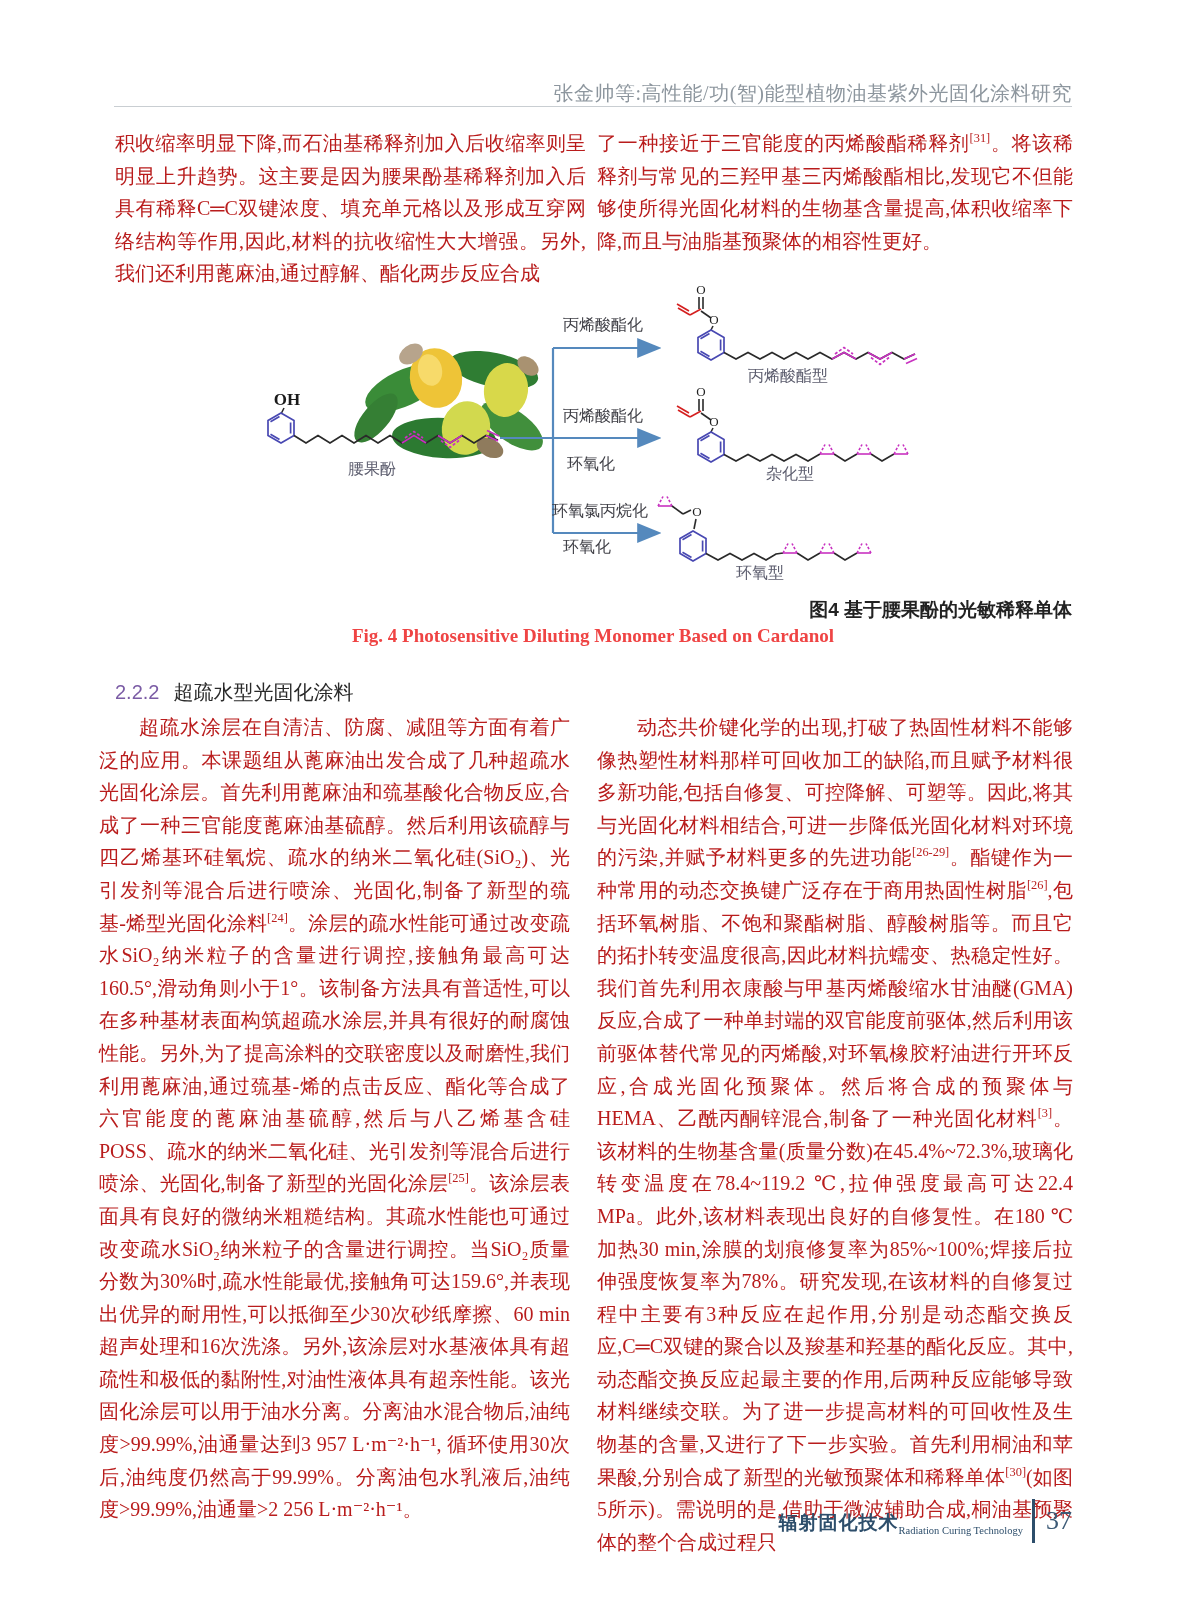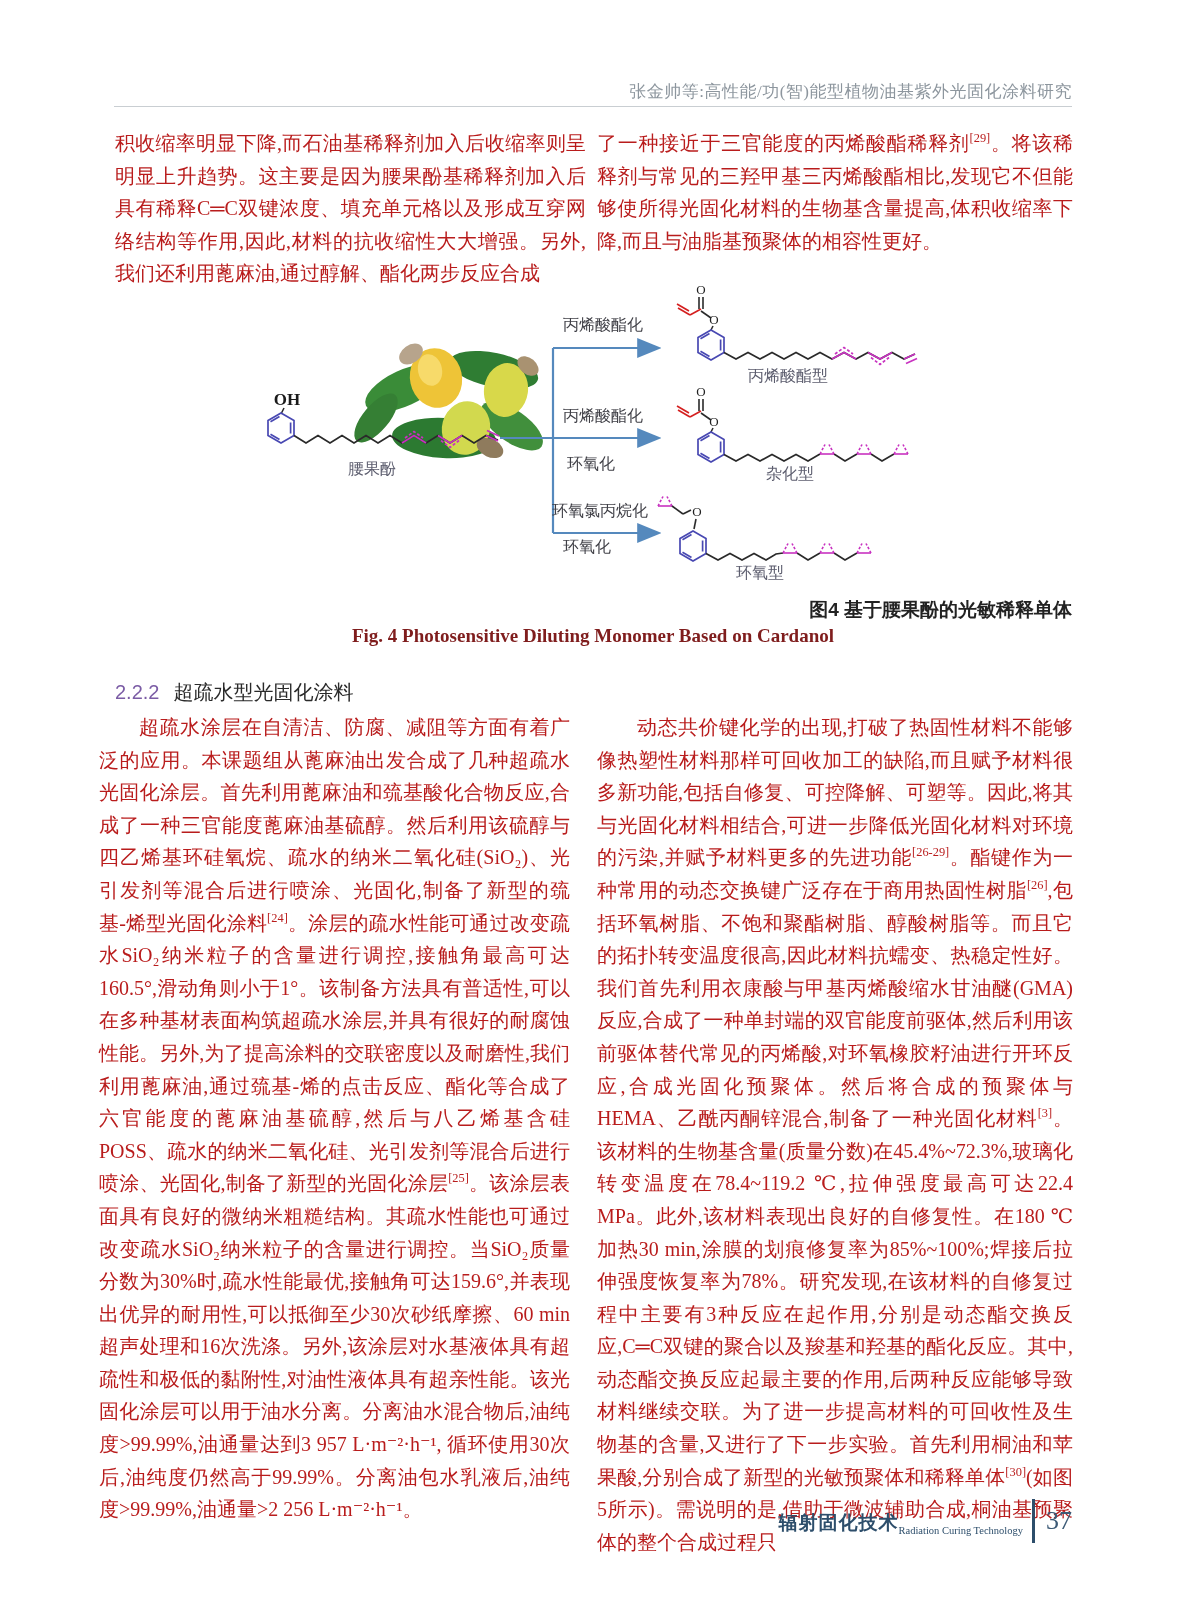--- a/index.html
+++ b/index.html
@@ -1,31 +1,31 @@
 <!DOCTYPE html>
 <html><head>
 <meta charset="utf-8">
 <style>
   html,body{margin:0;padding:0;background:#e8e8e8;}
   .page{position:relative;width:1187px;height:1600px;background:#ffffff;margin:0 auto;overflow:hidden;
         font-family:"Liberation Serif","DejaVu Serif",serif;}
   .running-head{position:absolute;left:114px;top:80px;width:958px;text-align:right;
-        font-size:17px;letter-spacing:.5px;color:#8d969e;}
+        font-size:20px;letter-spacing:.5px;color:#8d969e;}
   .head-rule{position:absolute;left:114px;top:106px;width:958px;height:1px;background:#c9ced2;}
   .para{font-size:20px;line-height:32.6px;text-align:justify;color:#b91c1c;}
   .para sup{font-size:.62em;line-height:0;vertical-align:super;}
   .top-left{position:absolute;left:115px;top:127px;width:471px;}
   .top-right{position:absolute;left:597px;top:127px;width:476px;}
   .figure-svg{position:absolute;left:114px;top:278px;}
   .fig-label{font-size:16px;fill:#3f3f46;}
   .prod-label{font-size:16px;fill:#5c5d6e;}
   .caption-zh{position:absolute;left:114px;top:597px;width:958px;text-align:right;
         font-family:"Liberation Sans","DejaVu Sans",sans-serif;font-weight:bold;font-size:19px;color:#222;}
   .caption-en{position:absolute;left:114px;top:625px;width:958px;text-align:center;
-        font-weight:bold;font-size:19px;color:#7f1d1d;}
+        font-weight:bold;font-size:19px;color:#ef4444;}
   .sec-heading{position:absolute;top:679px;font-size:20px;color:#2a2a2a;white-space:nowrap;}
   .sec-heading .secnum{color:#7b5ca5;margin-right:14px;font-family:"Liberation Sans","DejaVu Sans",sans-serif;}
   .sec-left{left:115px;}
   .sec-right{left:597px;}
   .body-left{position:absolute;left:99px;top:711px;width:471px;text-indent:2em;}
   .body-right{position:absolute;left:597px;top:711px;width:476px;text-indent:2em;}
   .footer{position:absolute;left:114px;top:1499px;width:958px;display:flex;justify-content:flex-end;
         align-items:center;gap:9px;color:#2d4e6b;}
   .f-col{display:flex;flex-direction:row;align-items:flex-end;}
   .f-zh{font-family:"Liberation Sans","DejaVu Sans",sans-serif;font-weight:bold;font-size:19px;letter-spacing:1px;}
@@ -35,21 +35,21 @@
 </style>
 </head>
 <body>
 
 <div class="page">
 
   <div class="running-head">张金帅等:高性能/功(智)能型植物油基紫外光固化涂料研究</div>
   <div class="head-rule"></div>
 
   <div class="para top-left">积收缩率明显下降,而石油基稀释剂加入后收缩率则呈明显上升趋势。这主要是因为腰果酚基稀释剂加入后具有稀释C═C双键浓度、填充单元格以及形成互穿网络结构等作用,因此,材料的抗收缩性大大增强。另外,我们还利用蓖麻油,通过醇解、酯化两步反应合成</div>
-  <div class="para top-right">了一种接近于三官能度的丙烯酸酯稀释剂<sup>[29]</sup>。将该稀释剂与常见的三羟甲基三丙烯酸酯相比,发现它不但能够使所得光固化材料的生物基含量提高,体积收缩率下降,而且与油脂基预聚体的相容性更好。</div>
+  <div class="para top-right">了一种接近于三官能度的丙烯酸酯稀释剂<sup>[31]</sup>。将该稀释剂与常见的三羟甲基三丙烯酸酯相比,发现它不但能够使所得光固化材料的生物基含量提高,体积收缩率下降,而且与油脂基预聚体的相容性更好。</div>
 
   <svg class="figure-svg" width="960" height="312" viewBox="0 0 960 312">
     <defs>
       <marker id="arr" markerWidth="11" markerHeight="9" refX="9" refY="4.5" orient="auto">
         <path d="M0,0 L11,4.5 L0,9 z" fill="#5589bd"></path>
       </marker>
       <g id="benz" fill="none" stroke-width="1.7">
         <polygon points="0,-15 13,-7.5 13,7.5 0,15 -13,7.5 -13,-7.5"></polygon>
         <line x1="9.6" y1="-5.5" x2="9.6" y2="5.5"></line>
         <line x1="-1.5" y1="11.5" x2="-10.5" y2="6.3"></line>

